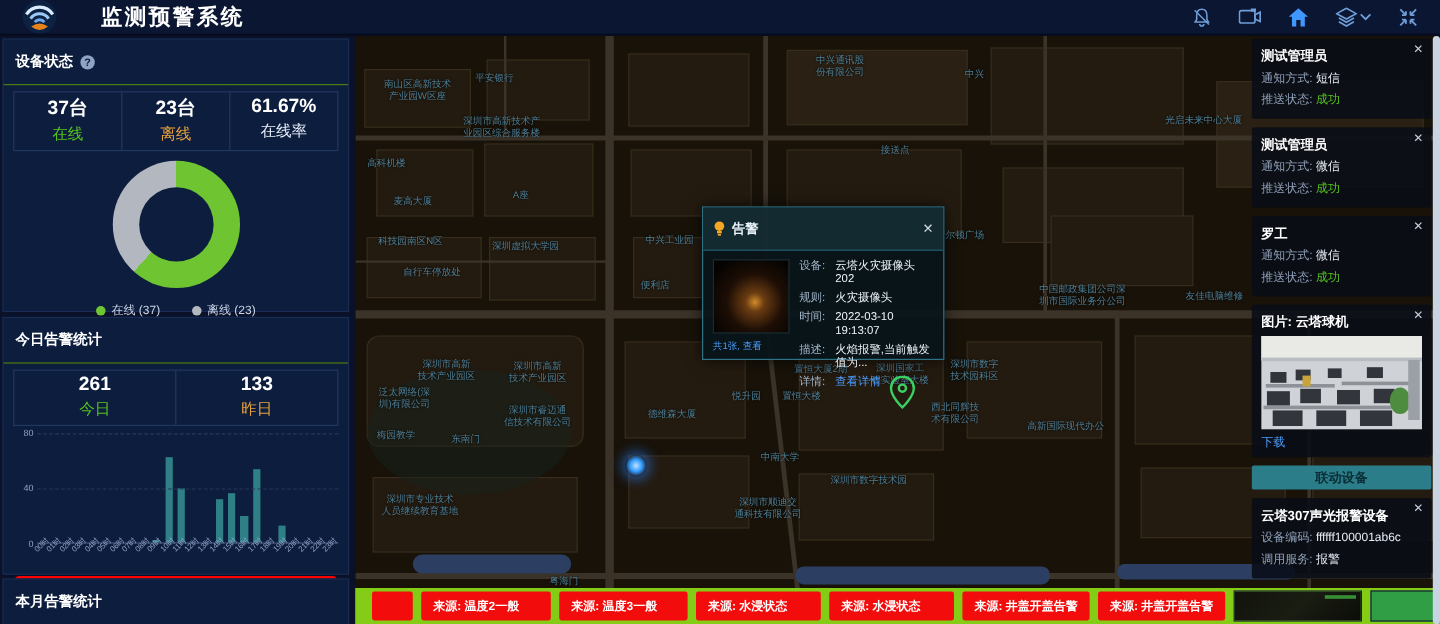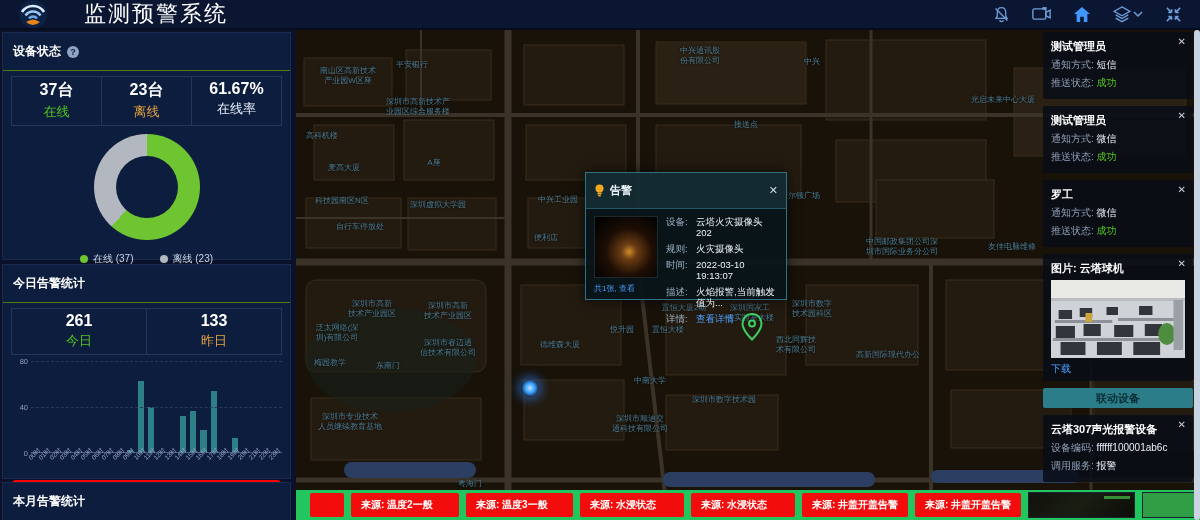--- a/index.html
+++ b/index.html
@@ -2,21 +2,21 @@
 <html><head>
 <meta charset="utf-8">
 <style>
   * { margin:0; padding:0; box-sizing:border-box; }
   html,body { width:1200px; height:520px; overflow:hidden; }
   body { font-family:"Liberation Sans","DejaVu Sans",sans-serif; background:#0a1128; color:#dfe6f2; position:relative; }
 
   
   .header { position:absolute; top:0; left:0; right:0; height:30px; background:#0b1633; border-bottom:2px solid #060c1e; display:flex; align-items:center; z-index:60; }
   .logo { width:30px; height:30px; margin-left:18px; }
-  .app-title { margin-left:36px; font-size:22px; font-weight:normal; color:#ffffff; letter-spacing:2px; }
+  .app-title { margin-left:36px; font-size:18px; font-weight:bold; color:#ffffff; letter-spacing:2px; }
   .hdr-icons { margin-left:auto; margin-right:18px; display:flex; align-items:center; gap:22px; }
   .hdr-icons svg { display:block; }
 
   
   .left-panel { position:absolute; top:30px; left:0; width:296px; bottom:0; background:#0a1128; z-index:40; }
   .section { position:absolute; left:2px; right:5px; background:#0d1d3e; border:1px solid #182b52; }
   .sec1 { top:2px; height:228px; }
   .sec2 { top:234px; height:215px; }
   .sec3 { top:452px; bottom:-2px; }
   .sec-head { height:38px; display:flex; align-items:center; gap:6px; padding:0 10px; font-size:12px; font-weight:bold; color:#ffffff; border-bottom:1px solid #4d7c0f; }
@@ -80,21 +80,21 @@
   .crow .lab { color:#8fa0b8; }
   .crow .val { color:#e8eef8; }
   .crow .ok { color:#55c41e; }
   .teal-bar { height:20px; flex:none; background:#2b7e89; color:#0a2e36; font-size:11px; font-weight:bold; display:flex; align-items:center; justify-content:center; border-radius:2px; cursor:pointer; }
   .photo { width:100%; height:78px; margin:2px 0 4px; display:block; }
   .dl-link { font-size:10px; color:#4a9eff; cursor:pointer; }
 
   .scrollbar { position:absolute; right:0; top:30px; bottom:0; width:6px; background:#c9d4e2; border-radius:3px; z-index:70; }
 
   
-  .bottom-bar { position:absolute; left:296px; right:0; bottom:0; height:30px; background:#22c55e; z-index:55; display:flex; align-items:center; gap:7px; padding-left:14px; }
+  .bottom-bar { position:absolute; left:296px; right:0; bottom:0; height:30px; background:#84cc16; z-index:55; display:flex; align-items:center; gap:7px; padding-left:14px; }
   .btile { height:24px; background:#f20c0c; border-radius:2px; color:#ffffff; font-size:10px; font-weight:bold; display:flex; align-items:center; padding:0 10px; white-space:nowrap; flex:none; }
   .bthumb { height:26px; flex:none; border:1px solid #1a2233; }
   .bthumb.dark { width:107px; background:linear-gradient(135deg,#11130c 0%, #1a1d12 50%, #0b0d08 100%); position:relative; }
   .bthumb.dark::after { content:""; position:absolute; top:3px; right:4px; width:26px; height:3px; background:#3fae3f; opacity:.8; }
   .bthumb.green { width:58px; background:#2f9e44; }
 </style>
 </head>
 <body>
 
 <div class="header">

